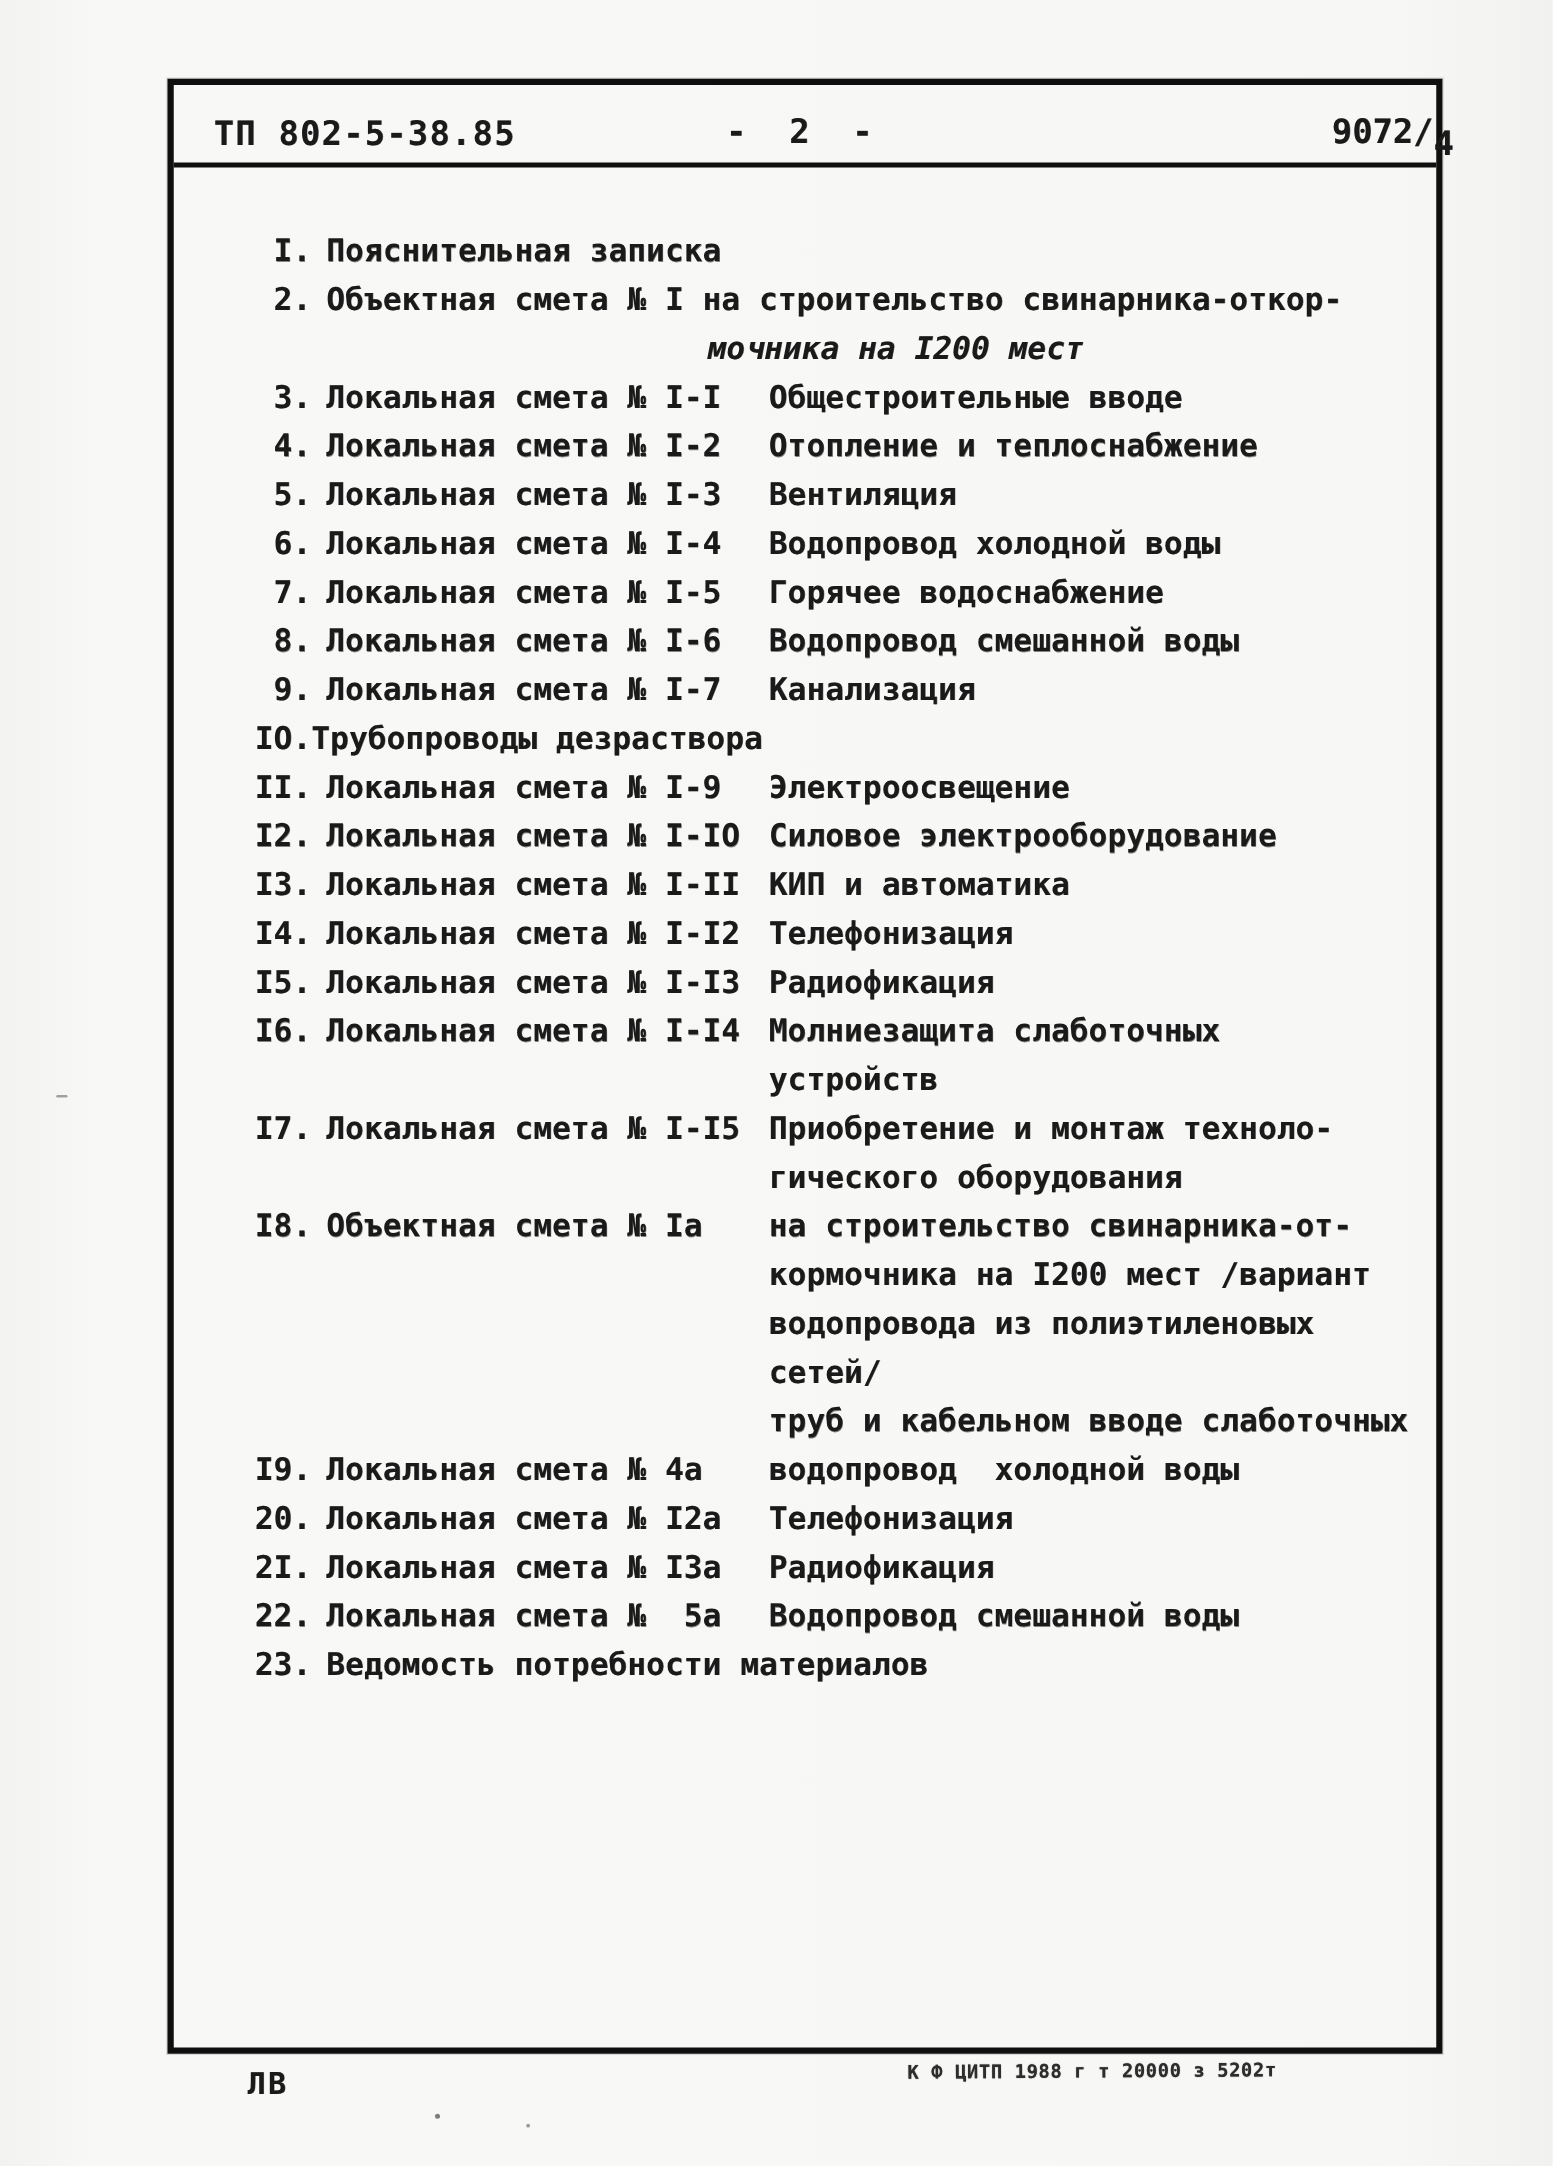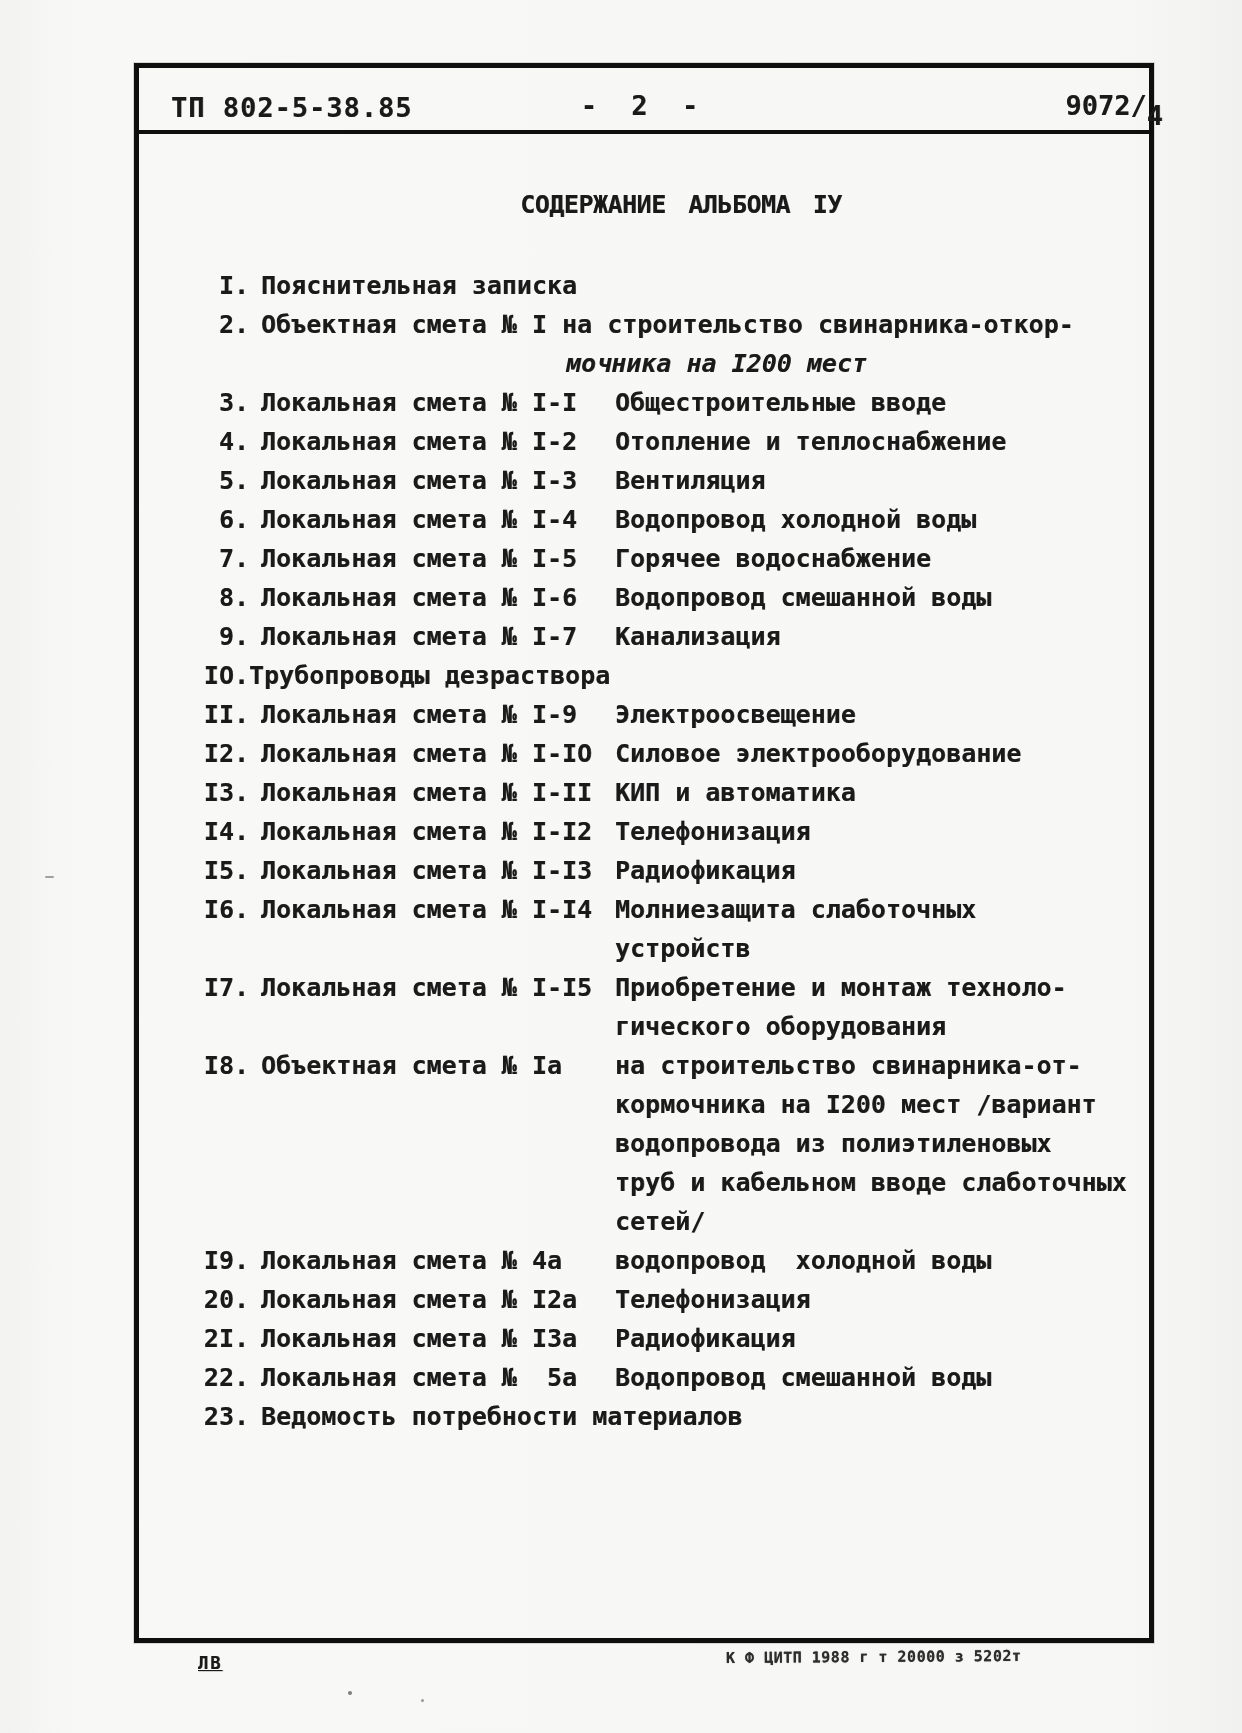--- a/index.html
+++ b/index.html
@@ -65,25 +65,24 @@
   }
   .row   { display: flex; height: 39px; align-items: baseline; white-space: pre; }
   .num   { flex: 0 0 50px; text-align: right; }
   .left  { flex: 0 0 366px; padding-left: 12px; overflow: visible; }
   .right { flex: 1 1 auto; overflow: visible; }
 
   .initials {
     position: absolute;
     left: 198px;
     top: 1653px;
-    font-size: 17px;
+    font-size: 24px;
     font-weight: 700;
     letter-spacing: 2px;
     text-shadow: 0.4px 0.3px 0.5px rgba(15,15,15,.6);
-    text-decoration: underline;
   }
   .print-note {
     position: absolute;
     left: 726px;
     top: 1648px;
     font-size: 15px;
     font-weight: 700;
     letter-spacing: 0.5px;
     color: #2d2d2d;
     transform: rotate(-0.4deg);
@@ -102,21 +101,20 @@
 <div class="scan">
 
   <div class="frame">
 
     <div class="header-band">
       <span class="doc-code">ТП 802-5-38.85</span>
       <span class="page-num">- 2 -</span>
       <span class="sheet-code"><span>9072/</span><span class="den">4</span></span>
     </div>
 
-    <div class="page-title">СОДЕРЖАНИЕ АЛЬБОМА IУ</div>
 
     <div class="toc">
   <div class="row">
     <span class="num">I.</span>
     <span class="left">Пояснительная записка</span>
     <span class="right"></span>
   </div>
 
   <div class="row">
     <span class="num">2.</span>
@@ -245,27 +243,27 @@
 
   <div class="row">
     <span class="num"></span>
     <span class="left"></span>
     <span class="right">водопровода из полиэтиленовых</span>
   </div>
 
   <div class="row">
     <span class="num"></span>
     <span class="left"></span>
+    <span class="right">сетей/</span>
+  </div>
+
+  <div class="row">
+    <span class="num"></span>
+    <span class="left"></span>
     <span class="right">труб и кабельном вводе слаботочных</span>
-  </div>
-
-  <div class="row">
-    <span class="num"></span>
-    <span class="left"></span>
-    <span class="right">сетей/</span>
   </div>
 
   <div class="row">
     <span class="num">I9.</span>
     <span class="left">Локальная смета № 4а</span>
     <span class="right">водопровод  холодной воды</span>
   </div>
 
   <div class="row">
     <span class="num">20.</span>

